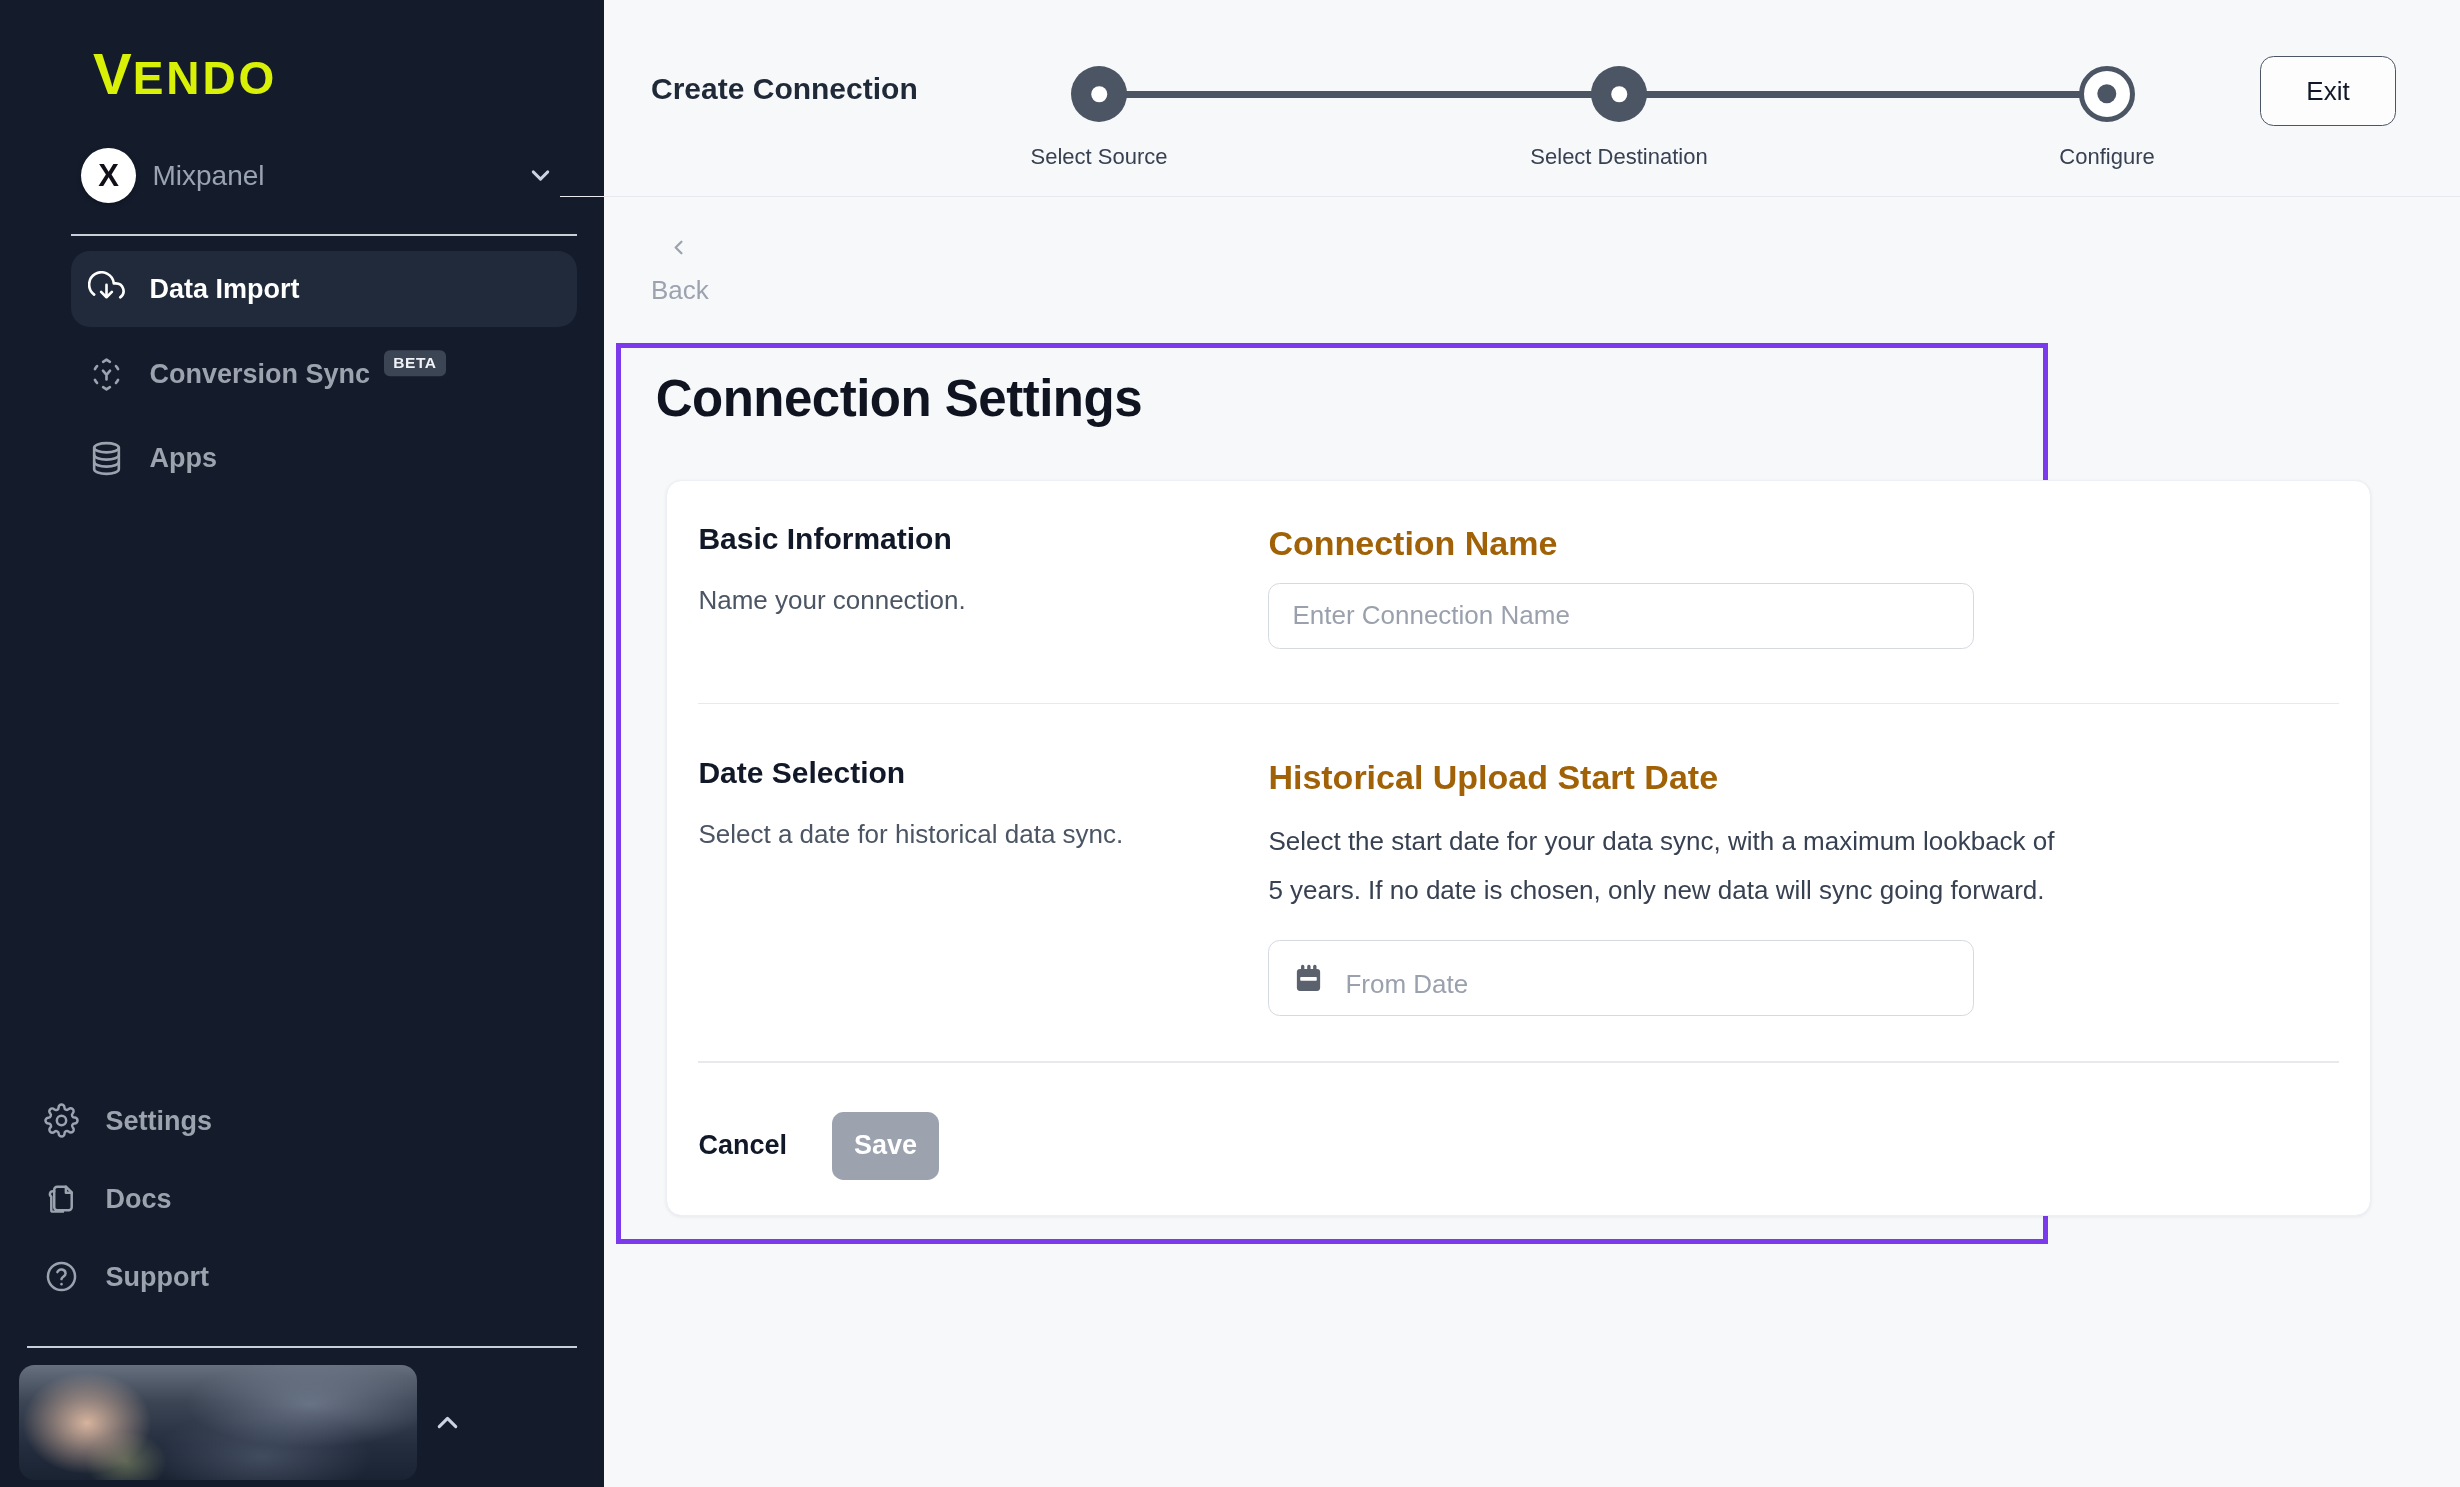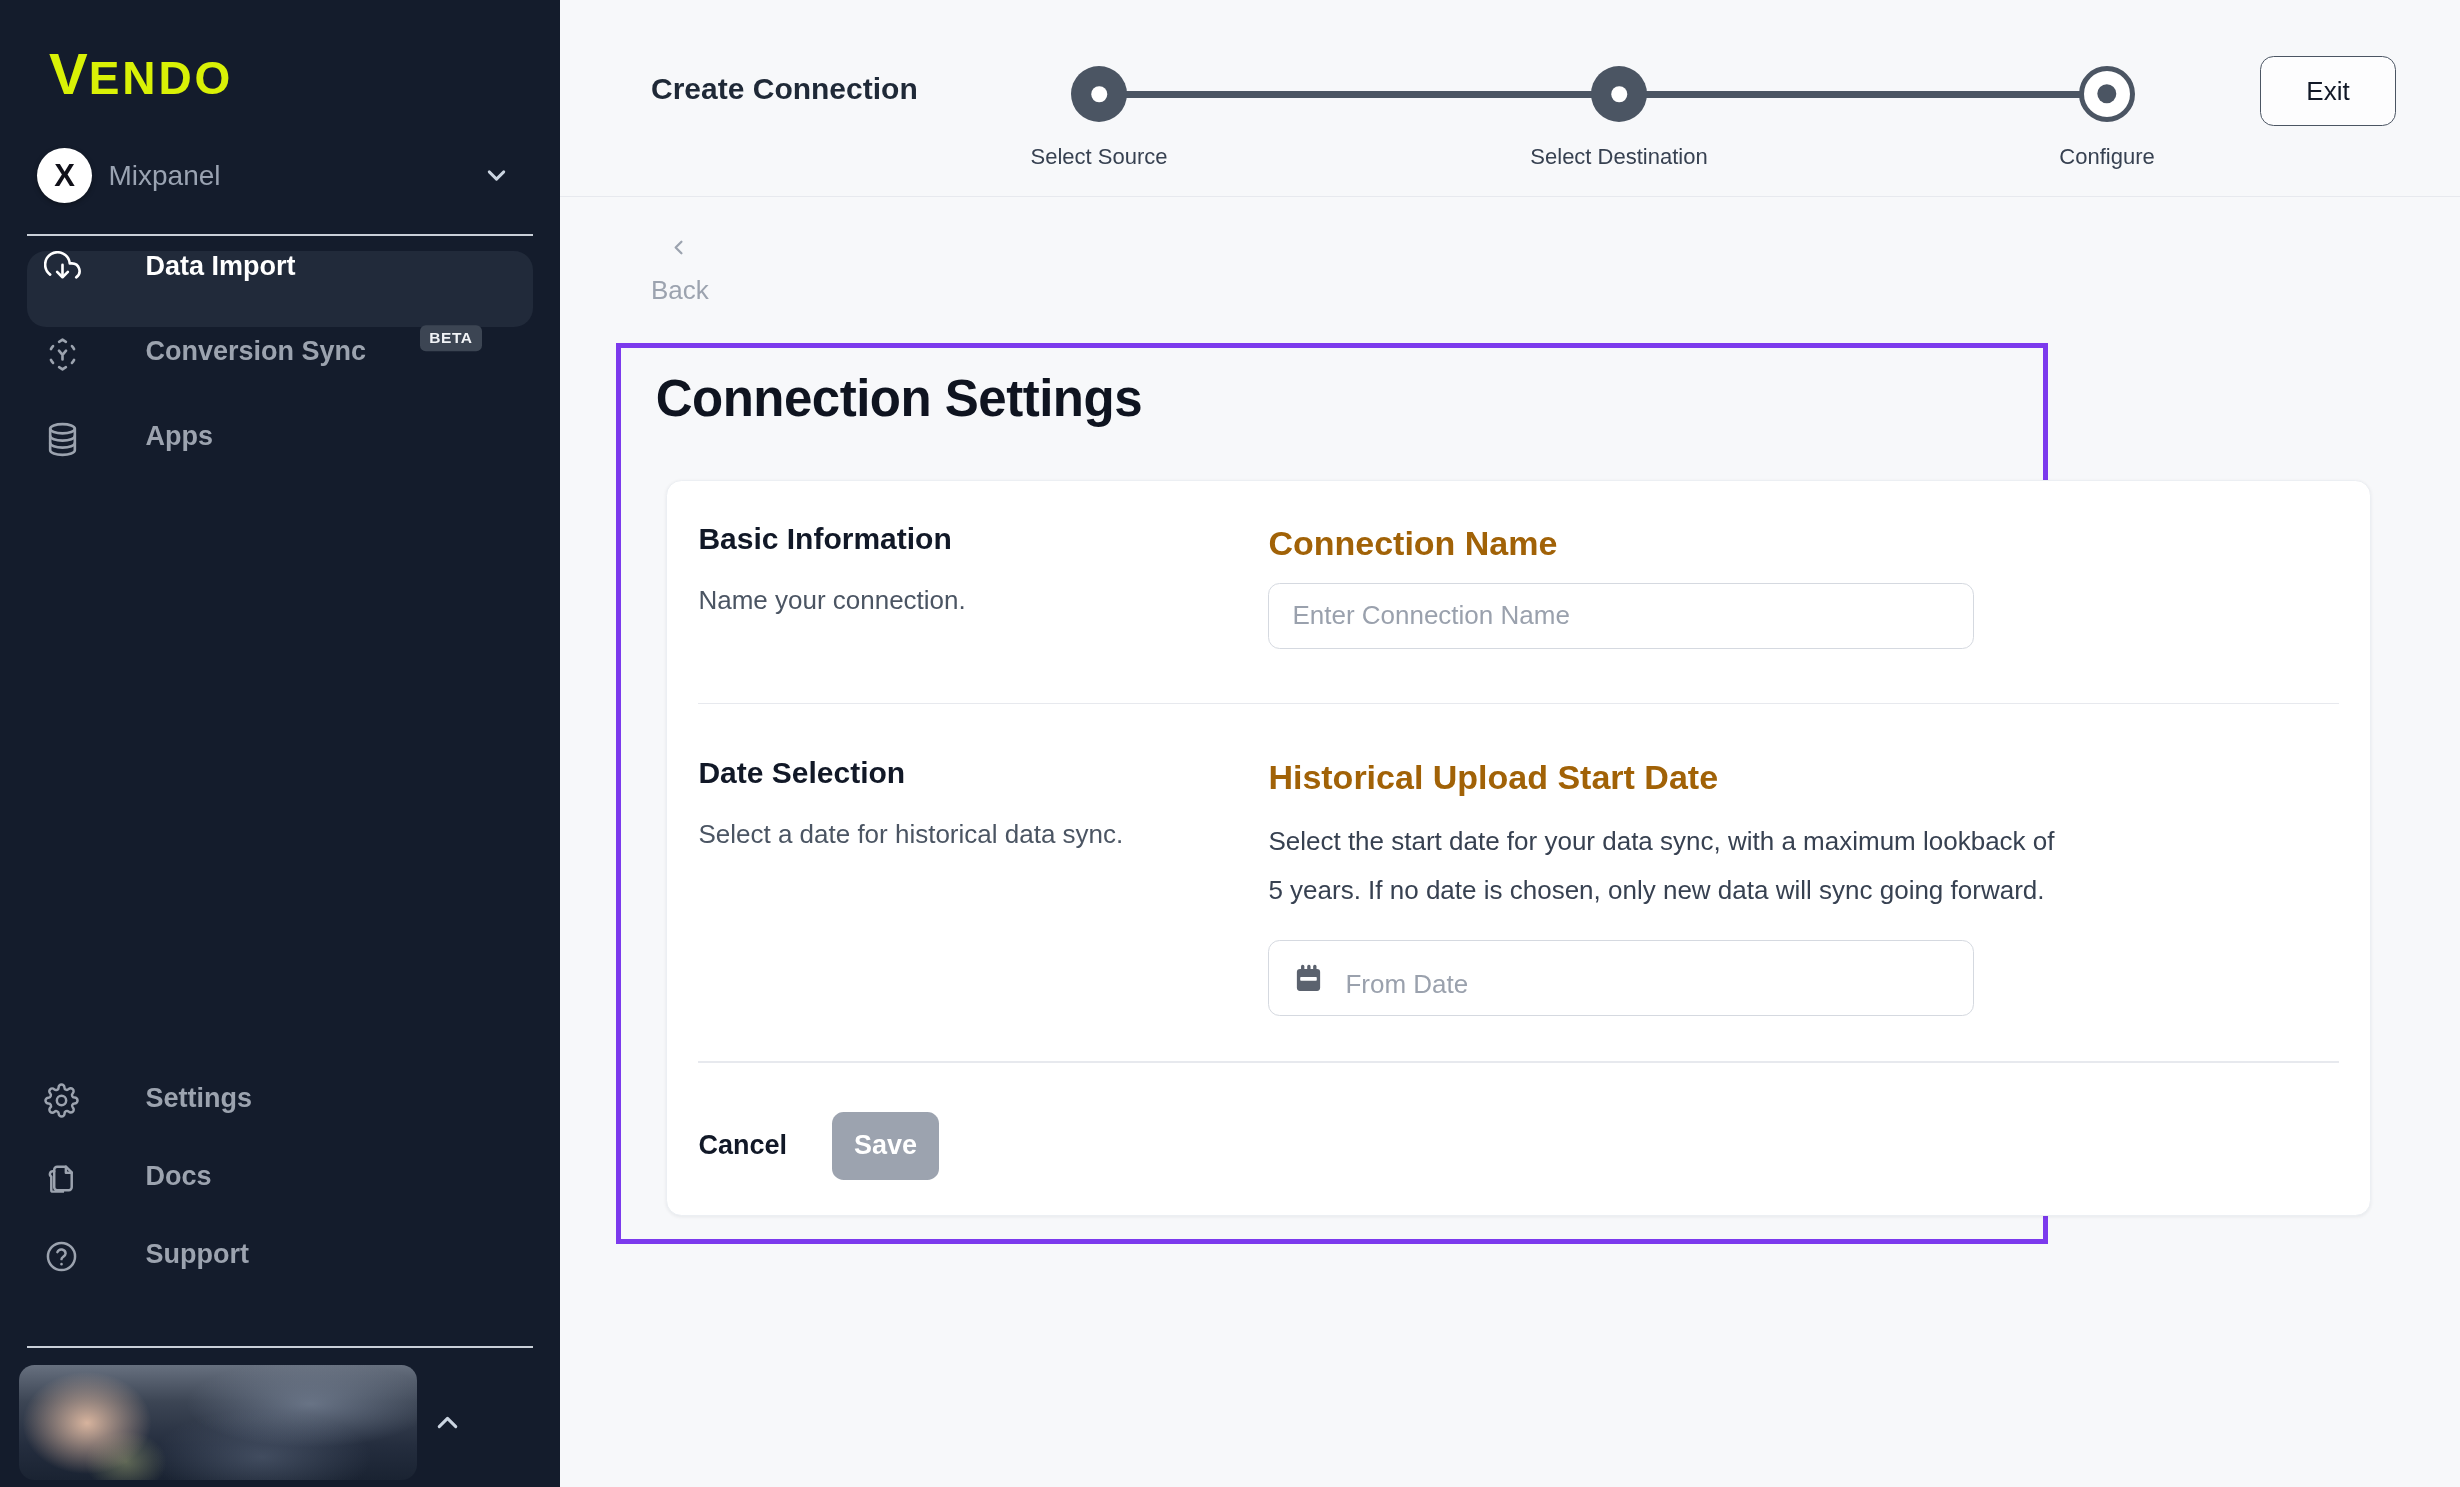--- a/index.html
+++ b/index.html
@@ -1,33 +1,33 @@
 <!DOCTYPE html>
 <html><head>
 <meta charset="utf-8">
 <style>
   html,body{margin:0;padding:0;background:#fff;}
   .app{position:relative;width:2461px;height:1488px;overflow:hidden;
        font-family:"Liberation Sans",sans-serif;background:#f7f8fa;
        -webkit-font-smoothing:antialiased;}
   
-  .sidebar{position:absolute;left:0;top:0;width:560px;height:100%;background:#141c2c;}
+  .sidebar{position:absolute;left:0;top:0;width:560px;height:100%;background:#141c2c;padding-left:44px;}
   .logo{padding:45px 0 0 49px;color:#d9f106;font-weight:800;letter-spacing:1px;line-height:1;}
   .logo .lv{font-size:58px;}
   .logo .lrest{font-size:46px;letter-spacing:2.9px;}
   .ws{margin:45px 49px 0 37px;display:flex;align-items:center;}
   .ws-avatar{width:55px;height:55px;border-radius:50%;background:#fff;display:flex;
              align-items:center;justify-content:center;font-weight:900;font-size:31px;color:#101019;
              box-shadow:0 1.9px 5.8px rgba(0,0,0,.35);}
   .ws-name{margin-left:16.5px;font-size:28px;color:#9aa3b2;font-weight:500;}
   .ws-chevron{margin-left:auto;color:#cbd5e1;display:flex;}
   .side-div{height:1.9px;background:#c9cfd8;margin:31px 27px 0 27px;border:none;}
   .side-nav{margin-top:15.5px;}
-  .side-item{display:flex;align-items:flex-start;height:76px;margin:0 27px 8.7px 27px;padding:0 16.5px;
-             border-radius:19px;color:#9ca3af;font-size:27px;font-weight:600;cursor:pointer;gap:40px;}
+  .side-item{display:flex;align-items:center;height:76px;margin:0 27px 8.7px 27px;padding:0 16.5px;
+             border-radius:19px;color:#9ca3af;font-size:27px;font-weight:600;cursor:pointer;}
   .side-item.active{background:#212a3a;color:#fff;}
   .side-item .ico{width:37px;height:37px;flex:0 0 37px;display:flex;margin-right:25px;}
   .badge{margin-left:13.6px;transform:translateY(-10.7px);background:#3c4553;color:#f1f3f6;
          font-size:15.5px;font-weight:700;letter-spacing:0.5px;padding:3.9px 9.7px;border-radius:5.8px;}
   .side-bottom{position:absolute;left:0;right:0;bottom:7.8px;}
   .side-bottom .side-item{height:78px;margin-bottom:0;}
   .user-row{display:flex;align-items:center;margin:17.5px 0 0 19.4px;}
   .user-blur{width:398px;height:115px;border-radius:15.5px;
      background:
        radial-gradient(92px 73px at 68px 58px, rgba(224,186,162,.95), rgba(224,186,162,0) 70%),

